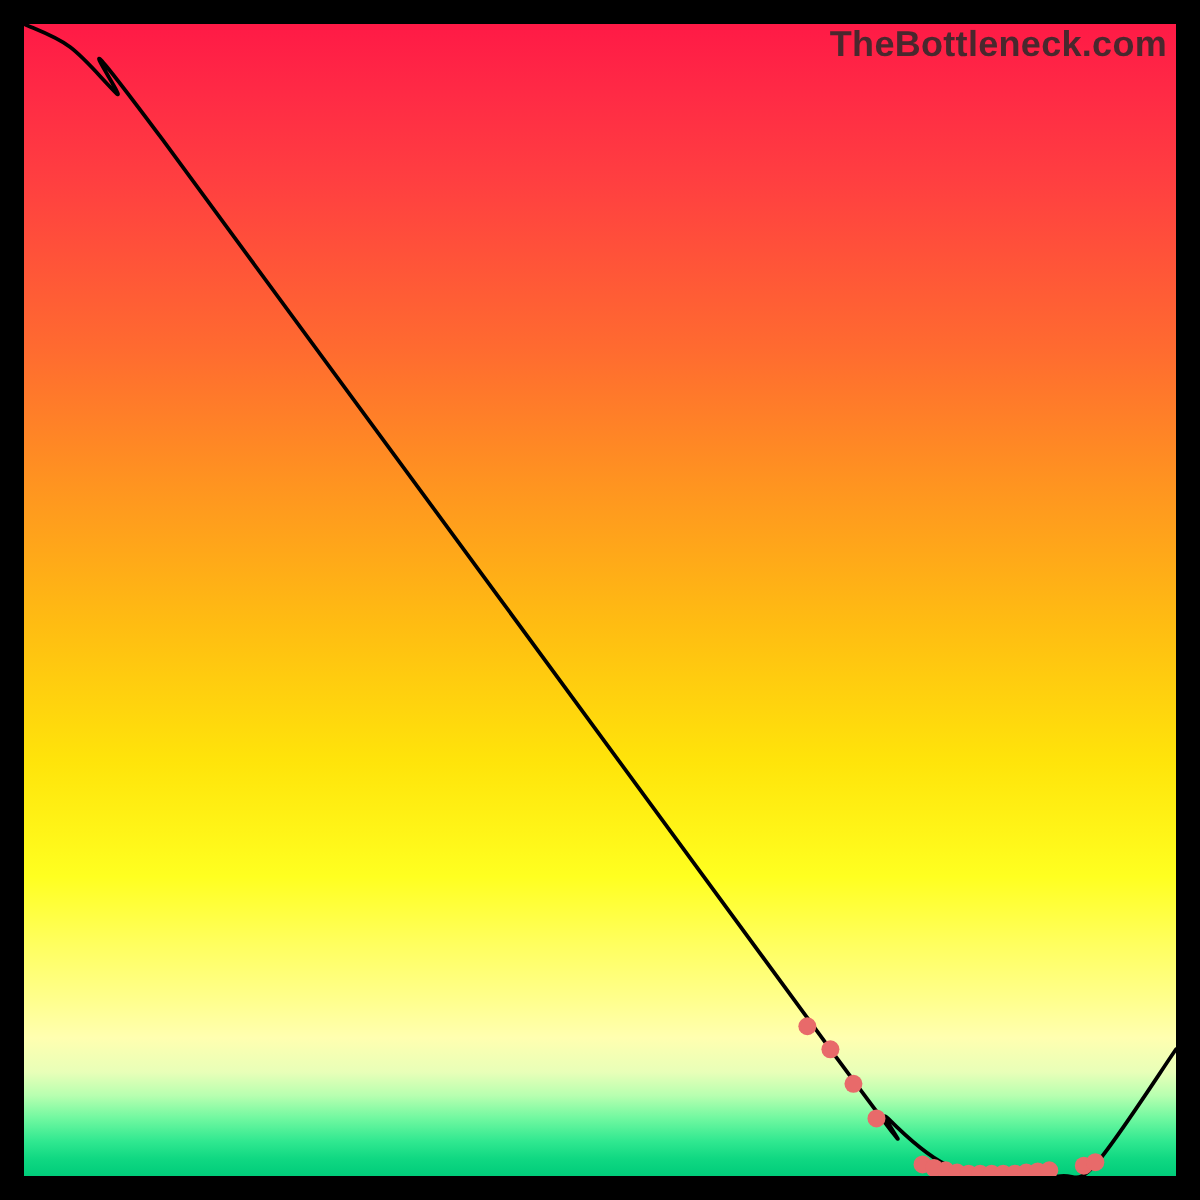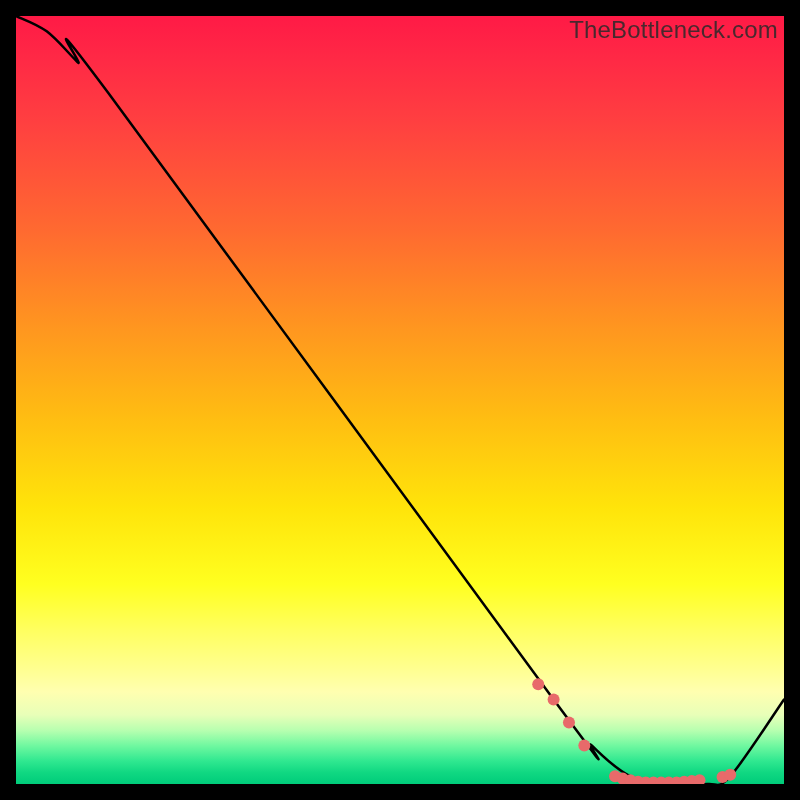--- a/index.html
+++ b/index.html
@@ -44,21 +44,21 @@
       #10d882 98.5%,
       #00cc7a 100%
     );
   }
   .watermark {
     position: absolute;
     top: 0px;
     right: 6px;
     color: #2a2a2a;
     font-size: 24px;
-    font-weight: 400;
+    font-weight: 700;
     letter-spacing: 0.2px;
     opacity: 0.85;
     user-select: none;
   }
   svg.curve {
     position: absolute;
     left: 0;
     top: 0;
     width: 768px;
     height: 768px;

